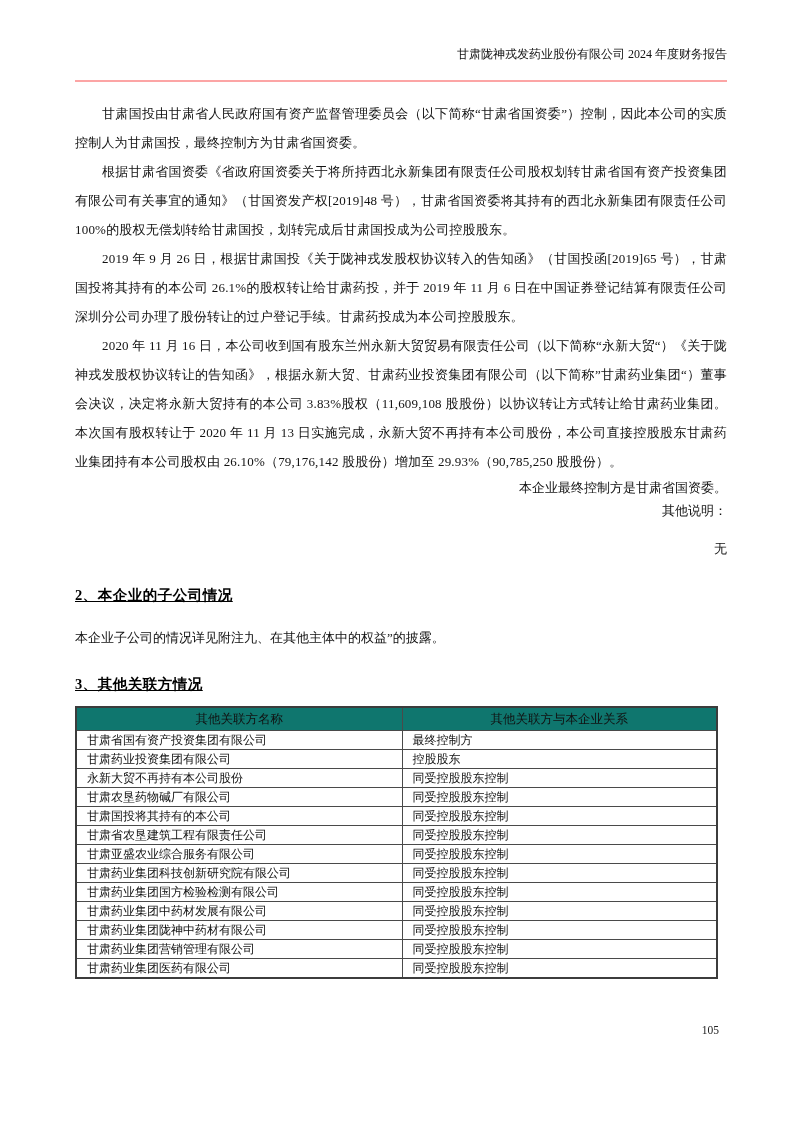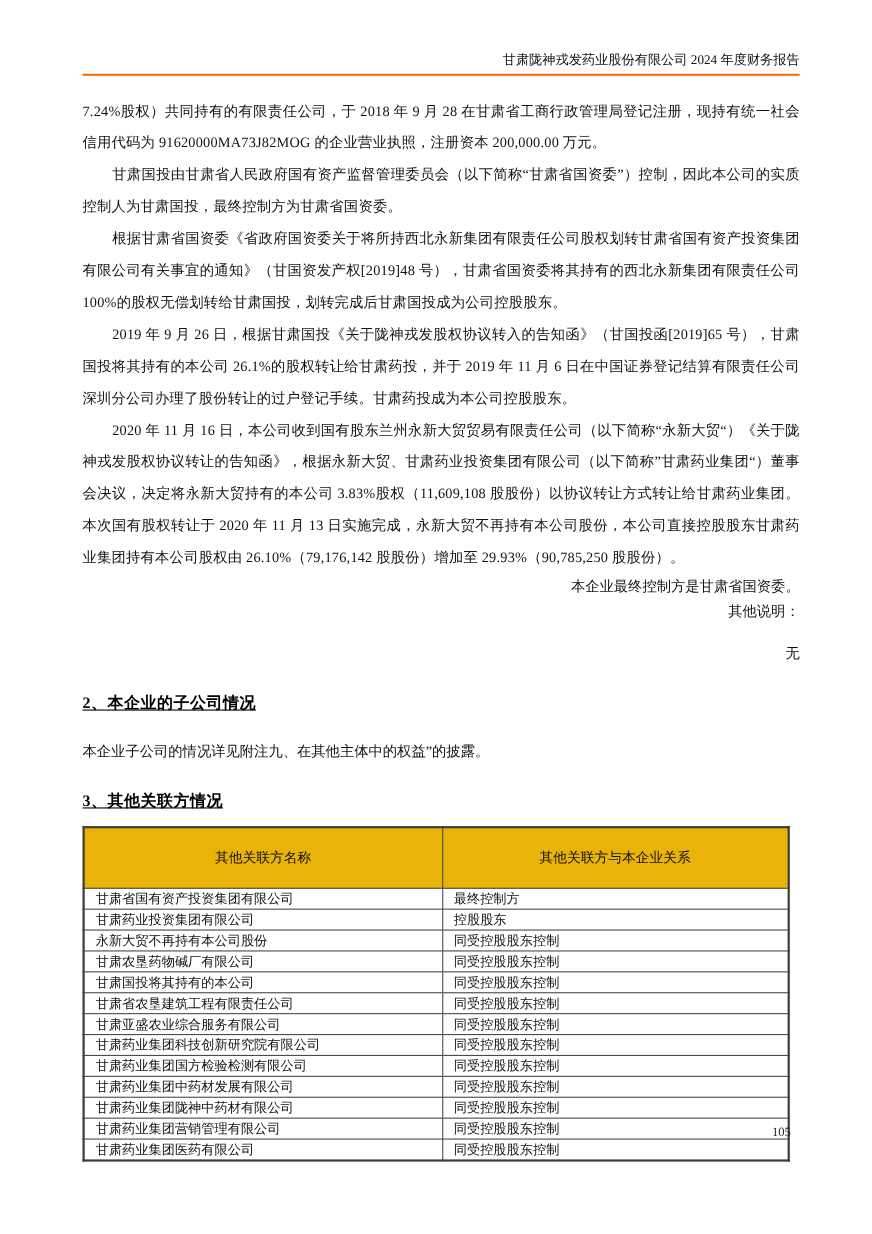--- a/index.html
+++ b/index.html
@@ -16,22 +16,22 @@
     box-sizing: border-box;
     padding: 46px 66px 0 75px;
     font-family: "Liberation Serif", "DejaVu Serif", serif;
     color: #111111;
     overflow: hidden;
   }
   .page-header {
     text-align: right;
     font-size: 12px;
     line-height: 16px;
-    padding-bottom: 5px;
-    border-bottom: 2px solid #f97316;
+    padding-bottom: 18px;
+    border-bottom: 2px solid #fca5a5;
     color: #111111;
   }
   .content {
     margin-top: 17px;
   }
   .para {
     margin: 0;
     font-size: 13px;
     line-height: 29px;
     text-align: justify;
@@ -68,26 +68,26 @@
   }
   table.related-parties {
     width: 641px;
     margin-top: 12px;
     border-collapse: collapse;
     border: 2px solid #3c3c3c;
     font-size: 12px;
     table-layout: fixed;
   }
   table.related-parties th {
-    background: #eab308;
+    background: #0f766e;
     border: 1px solid #4a4a4a;
     height: 22px;
     font-weight: normal;
     text-align: center;
-    padding: 16px;
+    padding: 0;
     font-size: 12.5px;
   }
   table.related-parties col.col-name  { width: 326px; }
   table.related-parties col.col-rel   { width: 315px; }
   table.related-parties td {
     border: 1px solid #4a4a4a;
     height: 16px;
     padding: 1px 4px 1px 10px;
     line-height: 15px;
     white-space: nowrap;
@@ -105,21 +105,20 @@
 <body>
 
 <div class="page">
 
   <div class="page-header">
     <span>甘肃陇神戎发药业股份有限公司 2024 年度财务报告</span>
   </div>
 
   <div class="content">
 
-    <p class="para">7.24%股权）共同持有的有限责任公司，于 2018 年 9 月 28 在甘肃省工商行政管理局登记注册，现持有统一社会信用代码为 91620000MA73J82MOG 的企业营业执照，注册资本 200,000.00 万元。</p>
     <p class="para indent">甘肃国投由甘肃省人民政府国有资产监督管理委员会（以下简称“甘肃省国资委”）控制，因此本公司的实质控制人为甘肃国投，最终控制方为甘肃省国资委。</p>
     <p class="para indent">根据甘肃省国资委《省政府国资委关于将所持西北永新集团有限责任公司股权划转甘肃省国有资产投资集团有限公司有关事宜的通知》（甘国资发产权[2019]48 号），甘肃省国资委将其持有的西北永新集团有限责任公司 100%的股权无偿划转给甘肃国投，划转完成后甘肃国投成为公司控股股东。</p>
     <p class="para indent">2019 年 9 月 26 日，根据甘肃国投《关于陇神戎发股权协议转入的告知函》（甘国投函[2019]65 号），甘肃国投将其持有的本公司 26.1%的股权转让给甘肃药投，并于 2019 年 11 月 6 日在中国证券登记结算有限责任公司深圳分公司办理了股份转让的过户登记手续。甘肃药投成为本公司控股股东。</p>
     <p class="para indent">2020 年 11 月 16 日，本公司收到国有股东兰州永新大贸贸易有限责任公司（以下简称“永新大贸“）《关于陇神戎发股权协议转让的告知函》，根据永新大贸、甘肃药业投资集团有限公司（以下简称”甘肃药业集团“）董事会决议，决定将永新大贸持有的本公司 3.83%股权（11,609,108 股股份）以协议转让方式转让给甘肃药业集团。本次国有股权转让于 2020 年 11 月 13 日实施完成，永新大贸不再持有本公司股份，本公司直接控股股东甘肃药业集团持有本公司股权由 26.10%（79,176,142 股股份）增加至 29.93%（90,785,250 股股份）。</p>
 
     <p class="statement">本企业最终控制方是甘肃省国资委。</p>
     <p class="statement">其他说明：</p>
     <p class="statement spaced">无</p>
 
     <h3 class="section-heading">2、本企业的子公司情况</h3>

